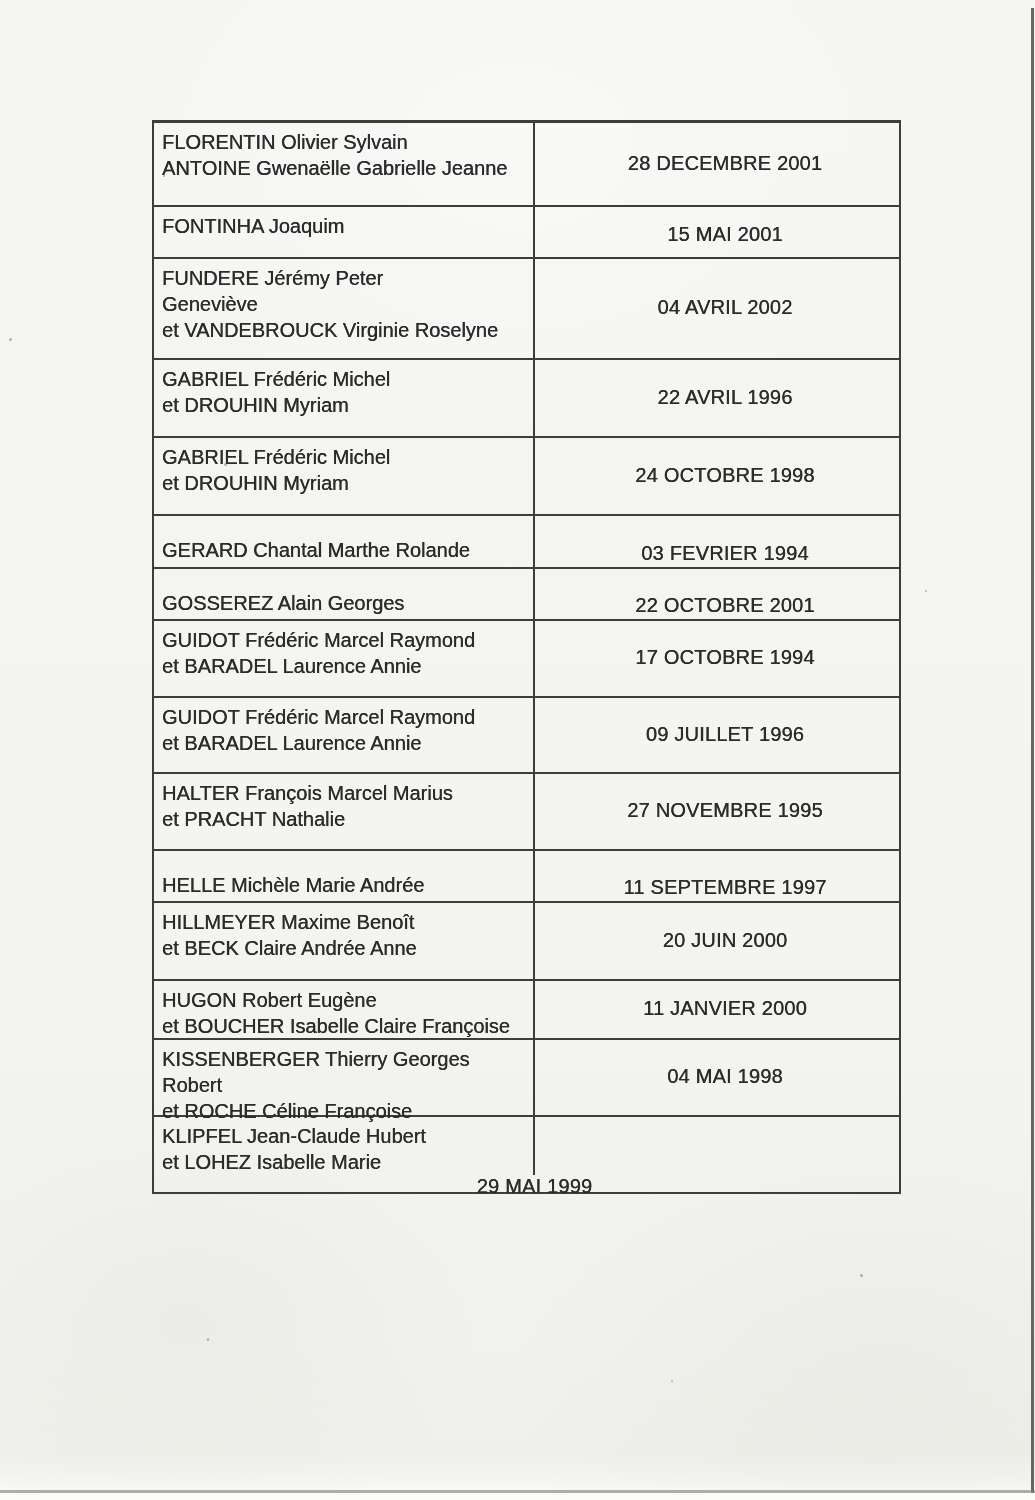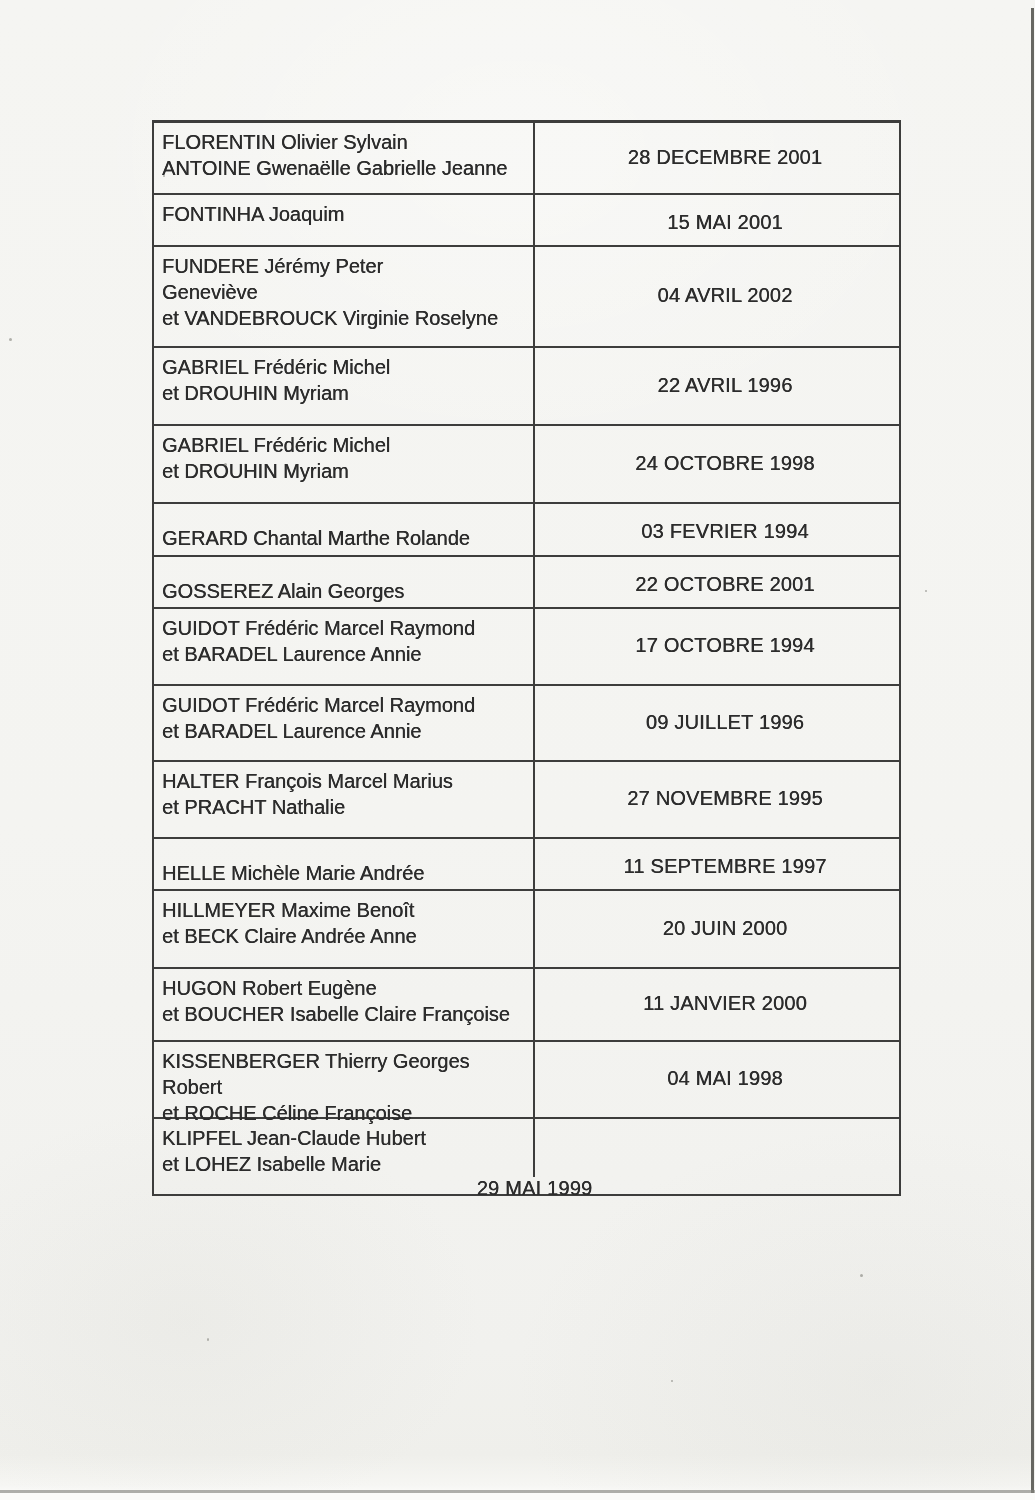--- a/index.html
+++ b/index.html
@@ -31,36 +31,36 @@
     padding:6px 6px 0 8px;line-height:26px;
     text-shadow:0.3px 0 0 currentColor;
   }
   .cell.date{
     flex:1;display:flex;align-items:center;justify-content:center;
     padding-bottom:2px;letter-spacing:.2px;
     text-shadow:0.3px 0 0 currentColor;
     padding-left:16px;
   }
   .row.flat .cell.date{align-items:center;padding-top:7px;}
-  .row.datetop .cell.date{align-items:center;padding-top:6px;}
+  .row.datetop .cell.date{align-items:flex-end;padding-top:6px;}
   .row.datetop .cell.names{padding-top:21px;}
   
   .edge-line-right{position:absolute;left:1031px;top:8px;width:3px;height:1492px;background:#4d4d49;opacity:.85;}
   .edge-line-bottom{position:absolute;left:0;top:1490px;width:1035px;height:3px;background:#85857f;opacity:.65;}
   .edge-bottom-white{position:absolute;left:0;top:1493px;width:1035px;height:7px;background:#fbfbf9;}
   .speck{position:absolute;border-radius:50%;background:#77776f;opacity:.55;}
 </style>
 </head>
 <body>
 
 <div class="page">
 
   <div class="rec-table">
 
-    <div class="row" style="height:72px">
+    <div class="row" style="height:84px">
       <div class="cell names">
         <div>FLORENTIN Olivier Sylvain</div>
         <div>ANTOINE Gwenaëlle Gabrielle Jeanne</div>
         <div></div>
       </div>
       <div class="cell date">
           <span>28 DECEMBRE 2001</span>
         </div>
     </div>
 
@@ -178,21 +178,21 @@
       <div class="cell names">
         <div>HILLMEYER Maxime Benoît</div>
         <div>et BECK Claire Andrée Anne</div>
         <div></div>
       </div>
       <div class="cell date">
           <span>20 JUIN 2000</span>
         </div>
     </div>
 
-    <div class="row" style="height:73px">
+    <div class="row" style="height:59px">
       <div class="cell names">
         <div>HUGON Robert Eugène</div>
         <div>et BOUCHER Isabelle Claire Françoise</div>
         <div></div>
       </div>
       <div class="cell date">
           <span>11 JANVIER 2000</span>
         </div>
     </div>
 

